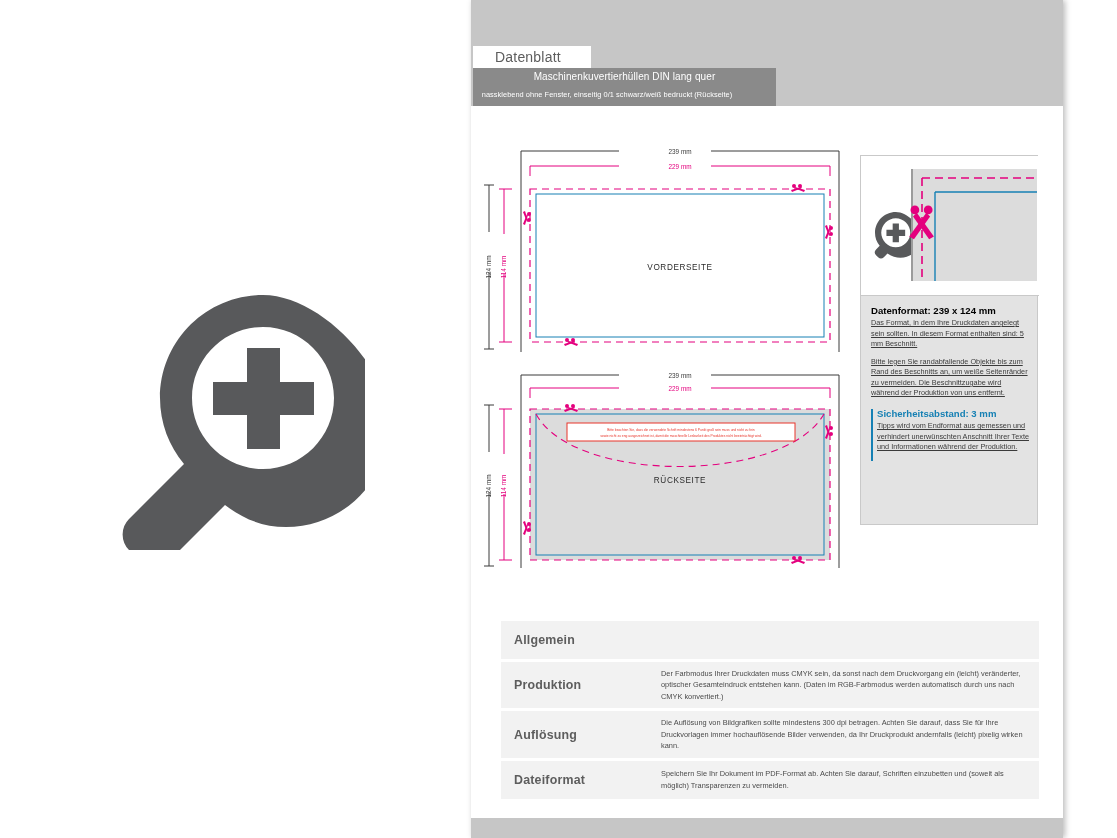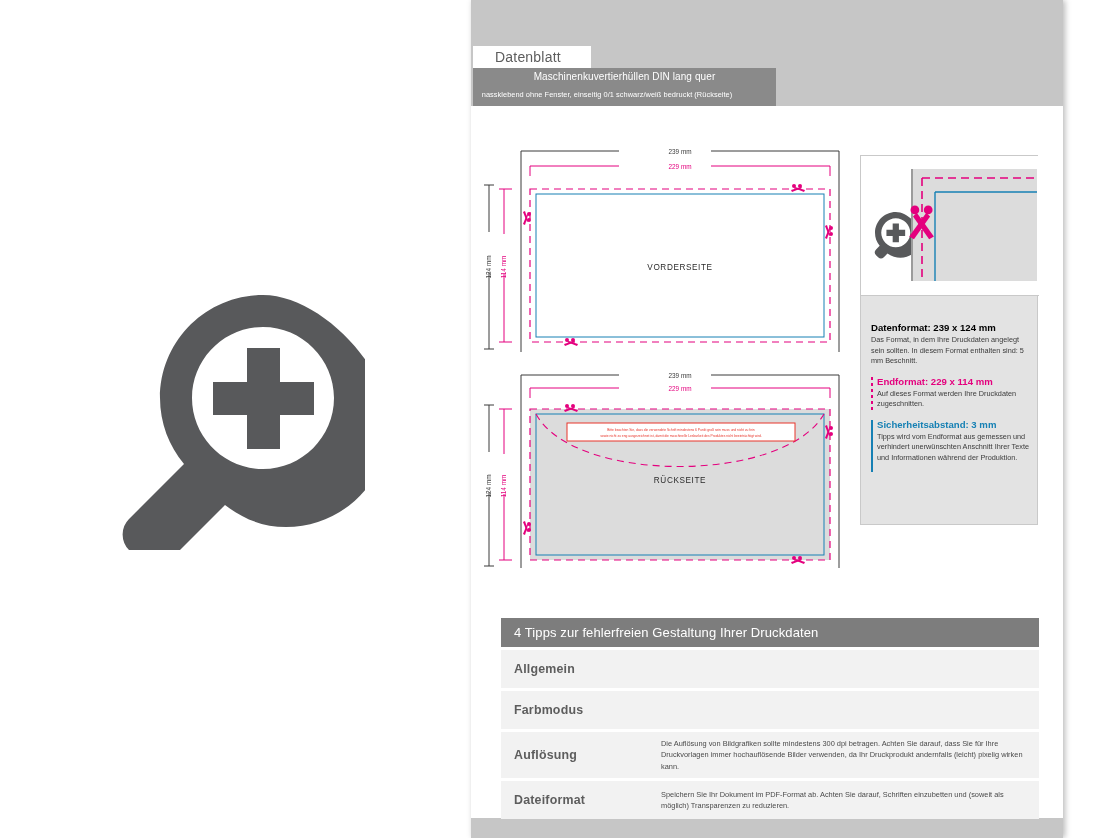--- a/index.html
+++ b/index.html
@@ -50,25 +50,25 @@
   
   .infopanel{
     position:absolute;left:389px;top:155px;width:178px;height:370px;
     background:#e3e3e3;border:1px solid #c9c9c9;box-sizing:border-box;
   }
   .preview{
     position:absolute;left:0;top:0;width:178px;height:140px;background:#ffffff;
     border-bottom:1px solid #c9c9c9;box-sizing:border-box;
   }
   .preview svg{display:block;}
-  .info-body{position:absolute;left:0;top:141px;width:178px;padding:8px 10px 0 10px;box-sizing:border-box;margin-top:17px;}
+  .info-body{position:absolute;left:0;top:141px;width:178px;padding:8px 10px 0 10px;box-sizing:border-box;}
   .info-h{font-size:9.6px;font-weight:bold;margin:0 0 2px 0;}
   .info-h.blue{color:#1680b4;}
   .info-h.magenta{color:#e4007e;}
-  .info-p{font-size:7.3px;color:#3b3b3b;line-height:1.45;margin:0 0 7px 0;}
+  .info-p{font-size:7.3px;color:#3b3b3b;line-height:1.45;margin:0 0 7px 0;text-decoration:underline;}
   .info-block{position:relative;padding-left:6px;margin-top:9px;}
   .info-block.nopad{padding-left:0;margin-top:0;}
   .vrule{position:absolute;left:0;top:1px;width:2px;height:34px;}
   .vrule.magenta{background:repeating-linear-gradient(#e4007e 0 3px,transparent 3px 6px);}
   .vrule.blue{background:#1680b4;height:52px;}
 
   
   .tips{position:absolute;left:30px;top:618px;width:538px;}
   .tips-head{
     height:29px;background:#7d7d7d;color:#ffffff;font-size:13px;
@@ -275,55 +275,49 @@
               <path d="M14 5 L-4 30 L1 33 L18 9 Z"></path>
           </g>
         </svg>
       </div>
 
       <div class="info-body">
 
         <div class="info-block nopad">
           <div class="info-h">Datenformat: 239 x 124 mm</div>
           <p class="info-p">Das Format, in dem Ihre Druckdaten angelegt sein sollten. In diesem Format enthalten sind: 5 mm Beschnitt.</p>
+          <p class="info-p">Bitte legen Sie randabfallende Objekte bis zum Rand des Beschnitts an, um weiße Seitenränder zu vermeiden. Die Beschnittzugabe wird während der Produktion von uns entfernt.</p>
         </div>
 
-        <div class="info-block">
-          <span class="vrule magenta"></span>
-          <div class="info-h magenta">Endformat: 229 x 114 mm</div>
-          <p class="info-p">Auf dieses Format werden Ihre Druckdaten zugeschnitten.</p>
-        </div>
 
         <div class="info-block">
           <span class="vrule blue"></span>
           <div class="info-h blue">Sicherheitsabstand: 3 mm</div>
           <p class="info-p">Tipps wird vom Endformat aus gemessen und verhindert unerwünschten Anschnitt Ihrer Texte und Informationen während der Produktion.</p>
         </div>
 
       </div>
     </div>
 
     <div class="tips">
-      <div class="tips-head">
-        <span>4 Tipps zur fehlerfreien Gestaltung Ihrer Druckdaten</span>
-      </div>
 
       <div class="tips-row">
         <div class="tips-label">Allgemein</div>
       </div>
 
       <div class="tips-row">
-        <div class="tips-label">Farbmodus</div>
+        <div class="tips-label">Produktion</div>
+        <div class="tips-text">Der Farbmodus Ihrer Druckdaten muss CMYK sein, da sonst nach dem Druckvorgang ein (leicht) veränderter, optischer Gesamteindruck entstehen kann. (Daten im RGB-Farbmodus werden automatisch durch uns nach CMYK konvertiert.)</div>
       </div>
 
       <div class="tips-row">
         <div class="tips-label">Auflösung</div>
         <div class="tips-text">Die Auflösung von Bildgrafiken sollte mindestens 300 dpi betragen. Achten Sie darauf, dass Sie für Ihre Druckvorlagen immer hochauflösende Bilder verwenden, da Ihr Druckprodukt andernfalls (leicht) pixelig wirken kann.</div>
       </div>
 
       <div class="tips-row">
         <div class="tips-label">Dateiformat</div>
-        <div class="tips-text">Speichern Sie Ihr Dokument im PDF-Format ab. Achten Sie darauf, Schriften einzubetten und (soweit als möglich) Transparenzen zu reduzieren.</div>
+        <div class="tips-text">Speichern Sie Ihr Dokument im PDF-Format ab. Achten Sie darauf, Schriften einzubetten und (soweit als möglich) Transparenzen zu vermeiden.</div>
       </div>
     </div>
 
   </div>
 </div>
 
 </body></html>

